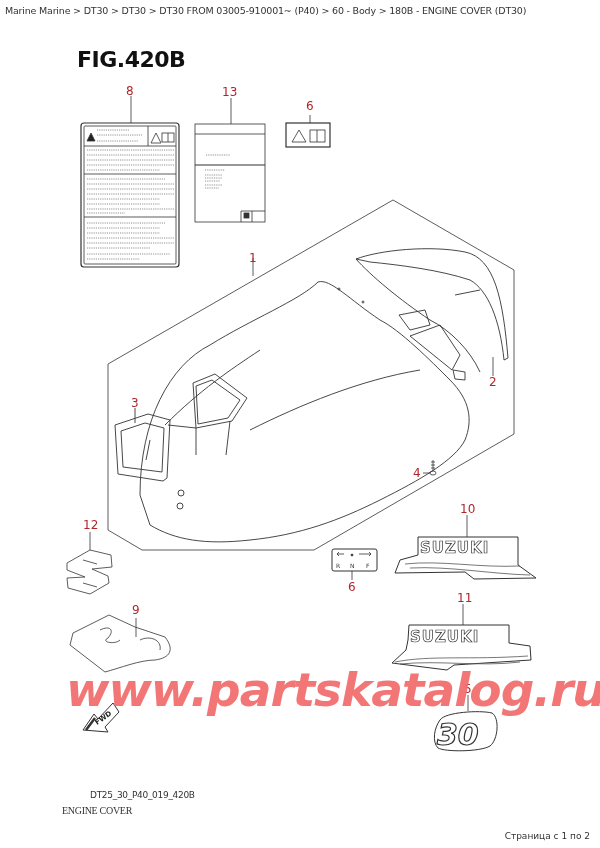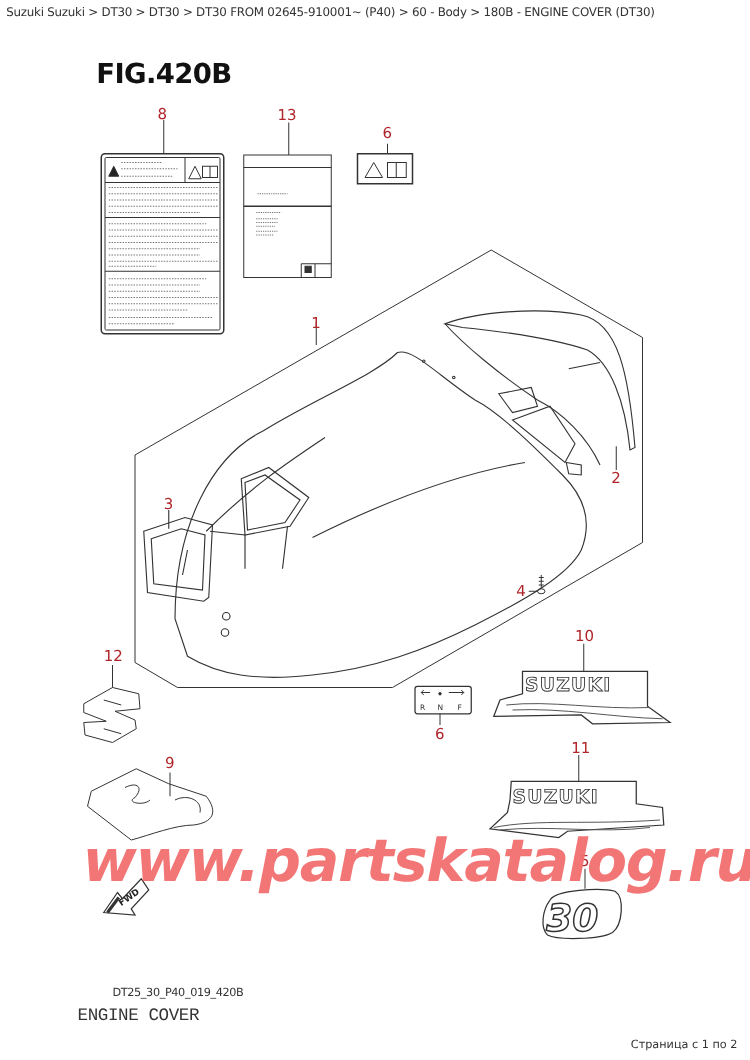--- a/index.html
+++ b/index.html
@@ -3,29 +3,29 @@
 <meta charset="utf-8">
 <style>
   html, body { margin: 0; padding: 0; background: #ffffff; }
   body { width: 600px; height: 848px; position: relative; overflow: hidden; font-family: "DejaVu Sans", sans-serif; color: #222; }
   .breadcrumb { position: absolute; left: 5px; top: 5px; font-size: 9.5px; color: #333; white-space: nowrap; font-family: "DejaVu Sans", sans-serif; letter-spacing: -0.2px; }
   .breadcrumb span { cursor: pointer; }
   .fig-title { position: absolute; left: 77px; top: 47px; font-size: 22px; font-weight: bold; font-family: "DejaVu Sans", sans-serif; letter-spacing: -0.5px; color: #111; }
   svg.diagram { position: absolute; left: 0; top: 0; }
   .callout { font-family: "DejaVu Sans", sans-serif; font-size: 12px; fill: #b0262b; }
   .footer-code { position: absolute; left: 62px; top: 790px; font-size: 9px; color: #333; font-family: "DejaVu Sans", sans-serif; letter-spacing: -0.3px; padding-left: 28px; }
-  .footer-name { position: absolute; left: 62px; top: 805px; font-size: 14px; color: #333; font-family: Liberation Mono, monospace; letter-spacing: -0.3px; }
+  .footer-name { position: absolute; left: 62px; top: 805px; font-size: 10px; color: #333; font-family: Liberation Serif, serif; letter-spacing: -0.3px; }
   .page-info { position: absolute; right: 10px; top: 831px; font-size: 9px; color: #333; font-family: "DejaVu Sans", sans-serif; }
   .watermark { position: absolute; left: 66px; top: 662px; font-size: 47px; font-weight: bold; font-style: italic; color: #f36f6f; font-family: "DejaVu Sans", sans-serif; letter-spacing: -1px; white-space: nowrap; opacity: 0.95; }
 </style>
 </head>
 <body>
 
 <div class="breadcrumb">
-  <span>Suzuki Suzuki</span><span> &gt; </span><span>DT30</span><span> &gt; </span><span>DT30</span><span> &gt; </span><span>DT30 FROM 02645-910001~ (P40)</span><span> &gt; </span><span>60 - Body</span><span> &gt; </span><span>180B - ENGINE COVER (DT30)</span>
+  <span>Marine Marine</span><span> &gt; </span><span>DT30</span><span> &gt; </span><span>DT30</span><span> &gt; </span><span>DT30 FROM 03005-910001~ (P40)</span><span> &gt; </span><span>60 - Body</span><span> &gt; </span><span>180B - ENGINE COVER (DT30)</span>
 </div>
 
 <div class="fig-title">FIG.420B</div>
 
 <svg class="diagram" width="600" height="848" viewBox="0 0 600 848" fill="none" stroke="#333" stroke-width="0.8">
 
   <g>
     <rect x="81" y="123" width="98" height="144" rx="3" stroke-width="1.2"></rect>
     <rect x="84" y="126" width="92" height="138" rx="1"></rect>
     <line x1="84" y1="146" x2="176" y2="146"></line>

